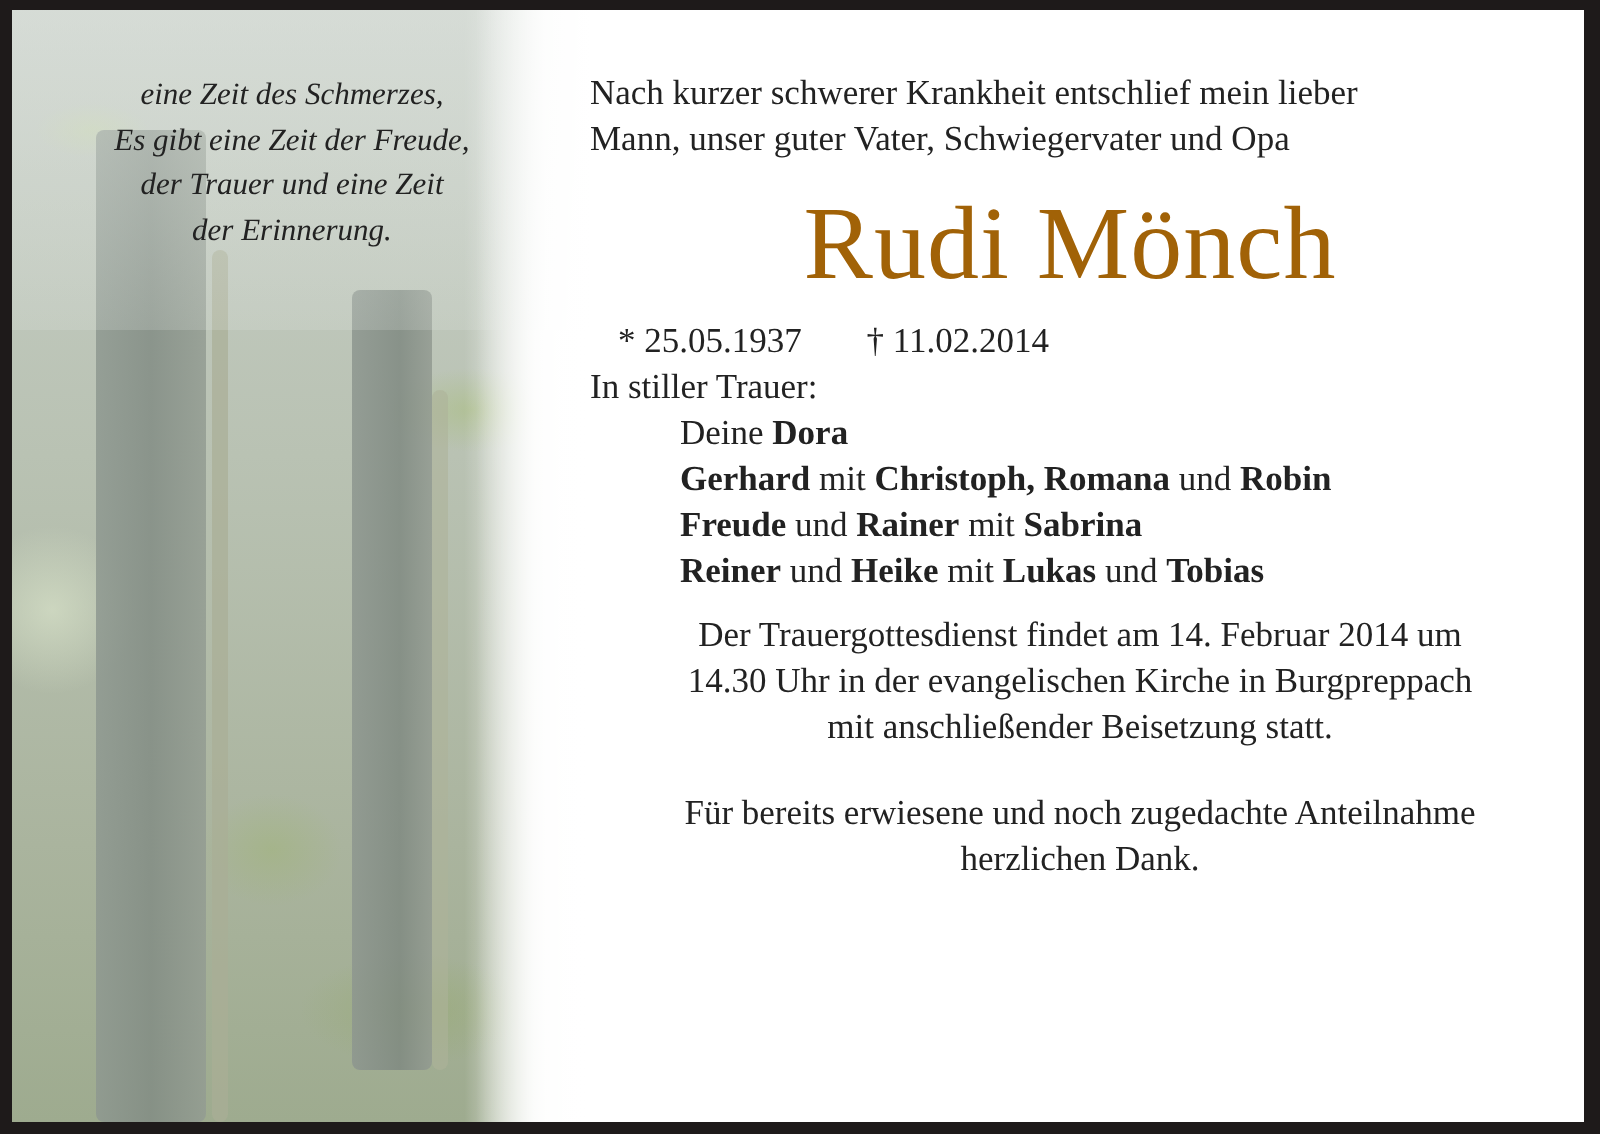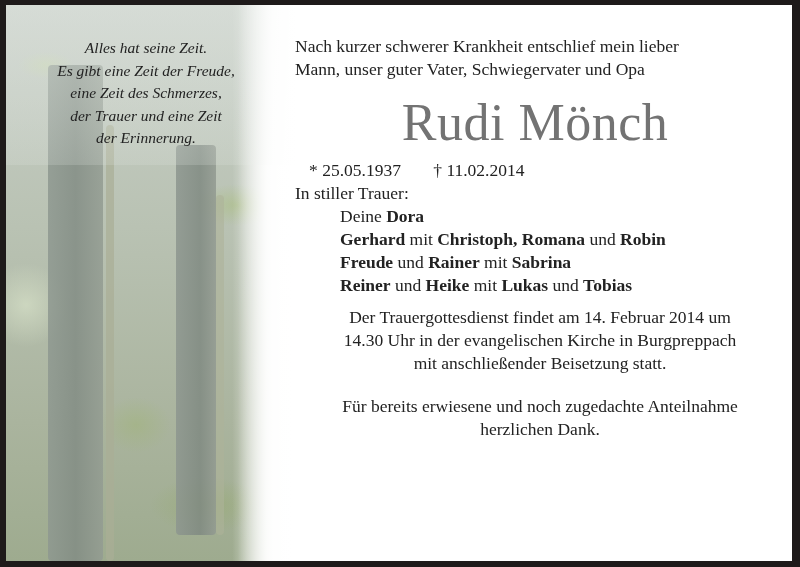--- a/index.html
+++ b/index.html
@@ -23,21 +23,21 @@
   .fade { position:absolute; left:0; top:0; width:290px; height:556px;
     background:linear-gradient(90deg, rgba(255,255,255,0) 0%, rgba(255,255,255,0) 80%, rgba(255,255,255,0.9) 92%, #fff 100%); }
   .topfade { position:absolute; left:0; top:0; width:290px; height:160px;
     background:linear-gradient(180deg, rgba(225,230,225,0.55) 0%, rgba(225,230,225,0.2) 100%); }
   .poem { position:absolute; left:40px; top:32px; width:200px; text-align:center;
     font-family:"Liberation Serif", "DejaVu Serif", serif; font-style:italic; font-size:15.5px; line-height:22.5px; color:#222; }
   .poem div { white-space:nowrap; }
   .text { position:absolute; left:289px; top:30px; width:490px;
     font-family:"Liberation Serif", "DejaVu Serif", serif; color:#222; font-size:17.5px; line-height:23px; }
   .intro div { white-space:nowrap; }
-  .name { text-align:center; font-size:52px; line-height:60px; margin-top:12px; padding-right:10px; color:#737373; letter-spacing:0.5px; }
+  .name { text-align:center; font-size:52px; line-height:60px; margin-top:12px; padding-right:10px; color:#a16207; letter-spacing:0.5px; }
   .dates { text-align:left; font-size:17.5px; margin-top:6px; padding-right:10px; }
   .dates span { margin:0 14px; }
   .mourn { }
   .mourn .fam { padding-left:45px; }
   .mourn div { white-space:nowrap; }
   b { font-weight:bold; }
   .place { margin-top:22px; }
   .service { margin-top:9px; }
   .service div, .thanks div { white-space:nowrap;text-align:center; }
   .thanks { margin-top:20px; }
@@ -49,23 +49,22 @@
   <div class="photo">
     <div class="trunk t1"></div>
     <div class="trunk t1b"></div>
     <div class="trunk t2"></div>
     <div class="trunk t2b"></div>
     <div class="topfade"></div>
     <div class="fade"></div>
   </div>
 
   <div class="poem">
-    <div>Alles hat seine Zeit.</div>
+    <div>eine Zeit des Schmerzes,</div>
     <div>Es gibt eine Zeit der Freude,</div>
-    <div>eine Zeit des Schmerzes,</div>
     <div>der Trauer und eine Zeit</div>
     <div>der Erinnerung.</div>
   </div>
 
   <div class="text">
     <div class="intro">
       <div>Nach kurzer schwerer Krankheit entschlief mein lieber</div>
       <div>Mann, unser guter Vater, Schwiegervater und Opa</div>
     </div>
 

